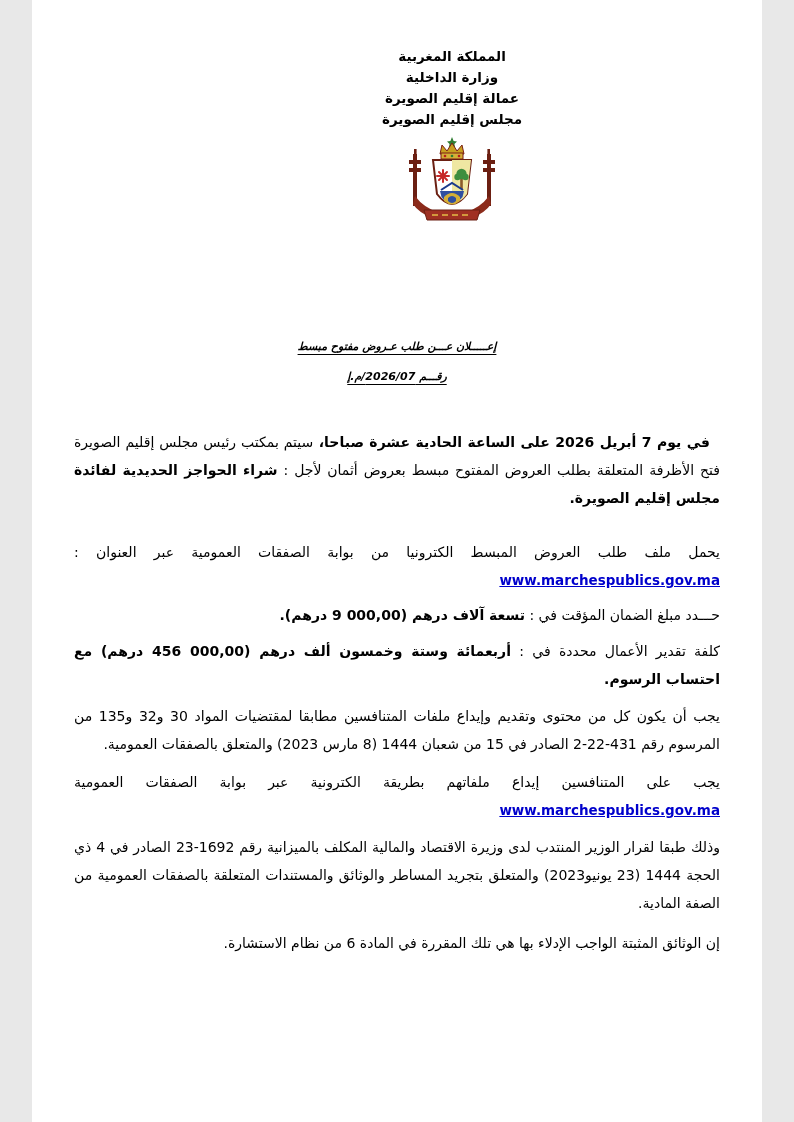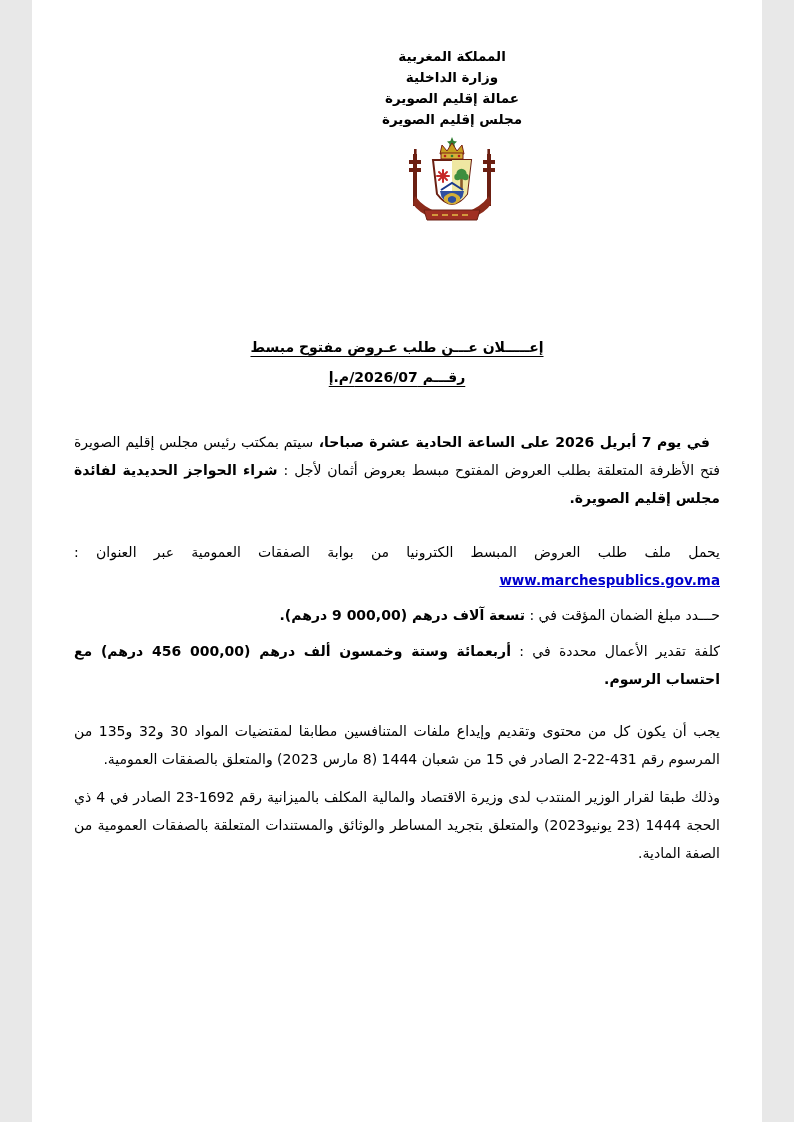--- a/index.html
+++ b/index.html
@@ -33,42 +33,43 @@
     width:fit-content;
     transform:translateX(55px);
   }
   
   .title-block{
     margin-top:106px;
     text-align:center;
   }
   .title-block .t{
     font-weight:700;
-    font-size:14px;
+    font-size:11px;
     line-height:30px;
     text-decoration:underline;
     text-underline-offset:4px;
+    font-style:italic;
   }
   
   .doc{
     margin:36px 42px 0;
     font-size:14px;
   }
   .doc p{
     margin:0 0 7px;
     line-height:28px;
     text-align:justify;
     text-justify:inter-word;
   }
   .doc p.indent{text-indent:10px;}
   .doc p strong{font-weight:700;}
   .doc p.para-0{margin-bottom:26px;}
   .doc p.para-1{}
   .doc p.para-2{margin-bottom:8px;}
-  .doc p.para-3{margin-bottom:24px;}
+  .doc p.para-3{margin-bottom:9px;}
   .doc p.para-4{margin-bottom:10px;}
   .doc p.para-5{margin-bottom:9px;}
   .doc p.para-6{margin-bottom:12px;}
   .doc p.para-7{margin-bottom:0;}
   a.url{
     font-weight:700;
     font-size:13.5px;
     text-decoration:underline;
     unicode-bidi:embed;
     direction:ltr;
@@ -146,16 +147,18 @@
     <div class="t">إعـــــلان عـــن طلب عـروض مفتوح مبسط</div>
     <div class="t">رقـــم 2026/07/م.إ</div>
   </div>
 
   <div class="doc" id="doc-body">
       <p class="para-0 indent" dir="rtl"><strong>في يوم 7 أبريل 2026 على الساعة الحادية عشرة صباحا، </strong><span>سيتم بمكتب رئيس مجلس إقليم الصويرة فتح الأظرفة المتعلقة بطلب العروض المفتوح مبسط بعروض أثمان لأجل : </span><strong>شراء الحواجز الحديدية لفائدة مجلس إقليم الصويرة.</strong></p>
       <p class="para-1" dir="rtl"><span>يحمل ملف طلب العروض المبسط الكترونيا من بوابة الصفقات العمومية عبر العنوان : </span><a class="url" href="#" style="color: rgb(0, 0, 204);">www.marchespublics.gov.ma</a></p>
       <p class="para-2" dir="rtl"><span>حـــدد مبلغ الضمان المؤقت في : </span><strong>تسعة آلاف درهم (⁦9 000,00⁩ درهم).</strong></p>
       <p class="para-3" dir="rtl"><span>كلفة تقدير الأعمال محددة في : </span><strong>أربعمائة وستة وخمسون ألف درهم (⁦456 000,00⁩ درهم) مع احتساب الرسوم.</strong></p>
       <p class="para-4" dir="rtl"><span>يجب أن يكون كل من محتوى وتقديم وإيداع ملفات المتنافسين مطابقا لمقتضيات المواد 30 و32 و135 من المرسوم رقم 431-22-2 الصادر في 15 من شعبان 1444 (8 مارس 2023) والمتعلق بالصفقات العمومية.</span></p>
+      <p class="para-5" dir="rtl"><span>يجب على المتنافسين إيداع ملفاتهم بطريقة الكترونية عبر بوابة الصفقات العمومية </span><a class="url" href="#" style="color: rgb(0, 0, 204);">www.marchespublics.gov.ma</a></p>
       <p class="para-6" dir="rtl"><span>وذلك طبقا لقرار الوزير المنتدب لدى وزيرة الاقتصاد والمالية المكلف بالميزانية رقم 1692-23 الصادر في 4 ذي الحجة 1444 (23 يونيو2023) والمتعلق بتجريد المساطر والوثائق والمستندات المتعلقة بالصفقات العمومية من الصفة المادية.</span></p>
+      <p class="para-7" dir="rtl"><span>إن الوثائق المثبتة الواجب الإدلاء بها هي تلك المقررة في المادة 6 من نظام الاستشارة.</span></p>
     </div>
 
 </div>
 
 </body></html>

